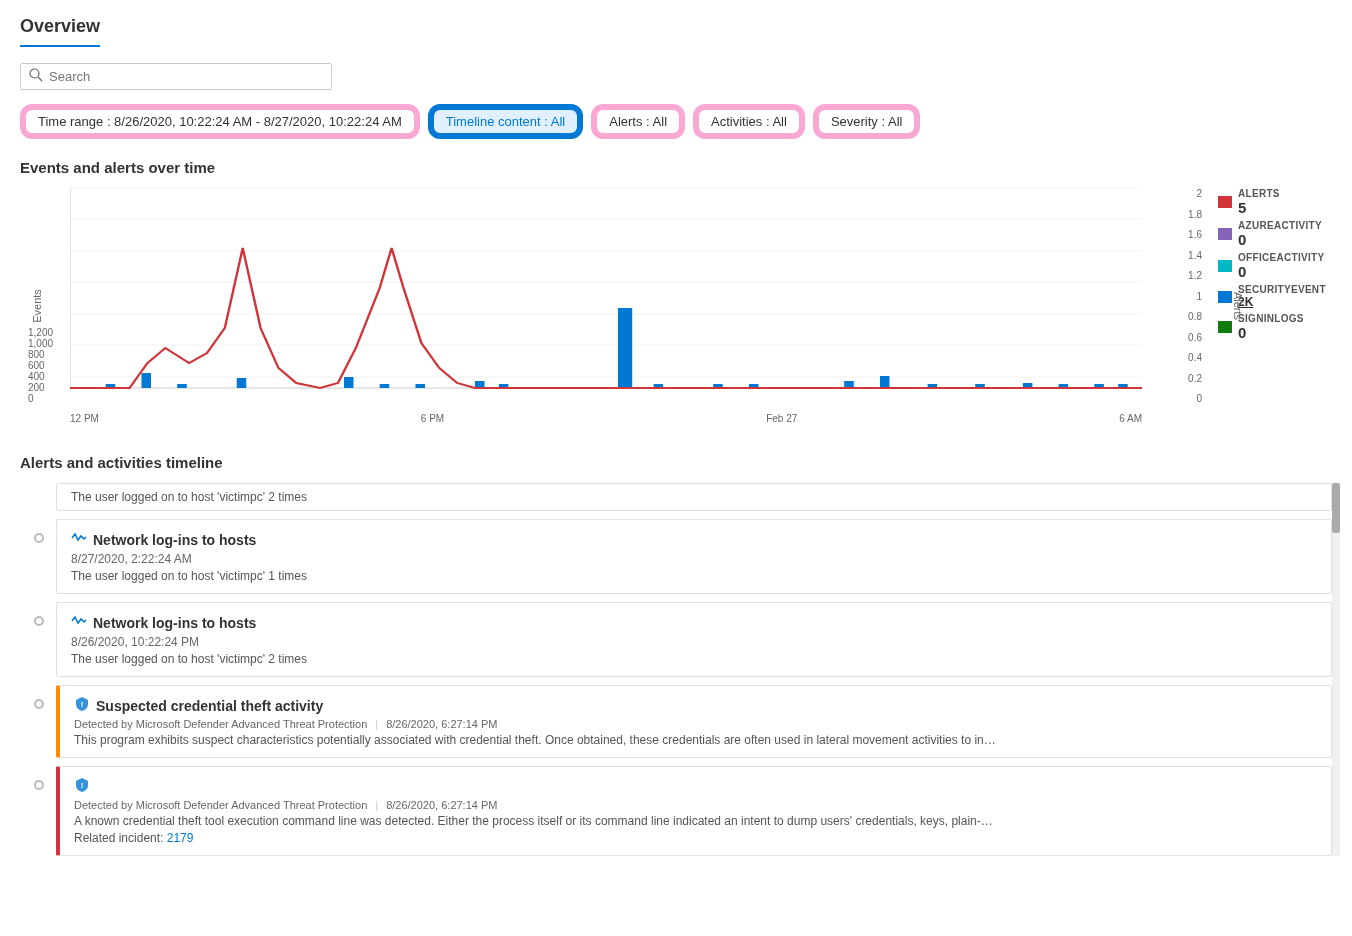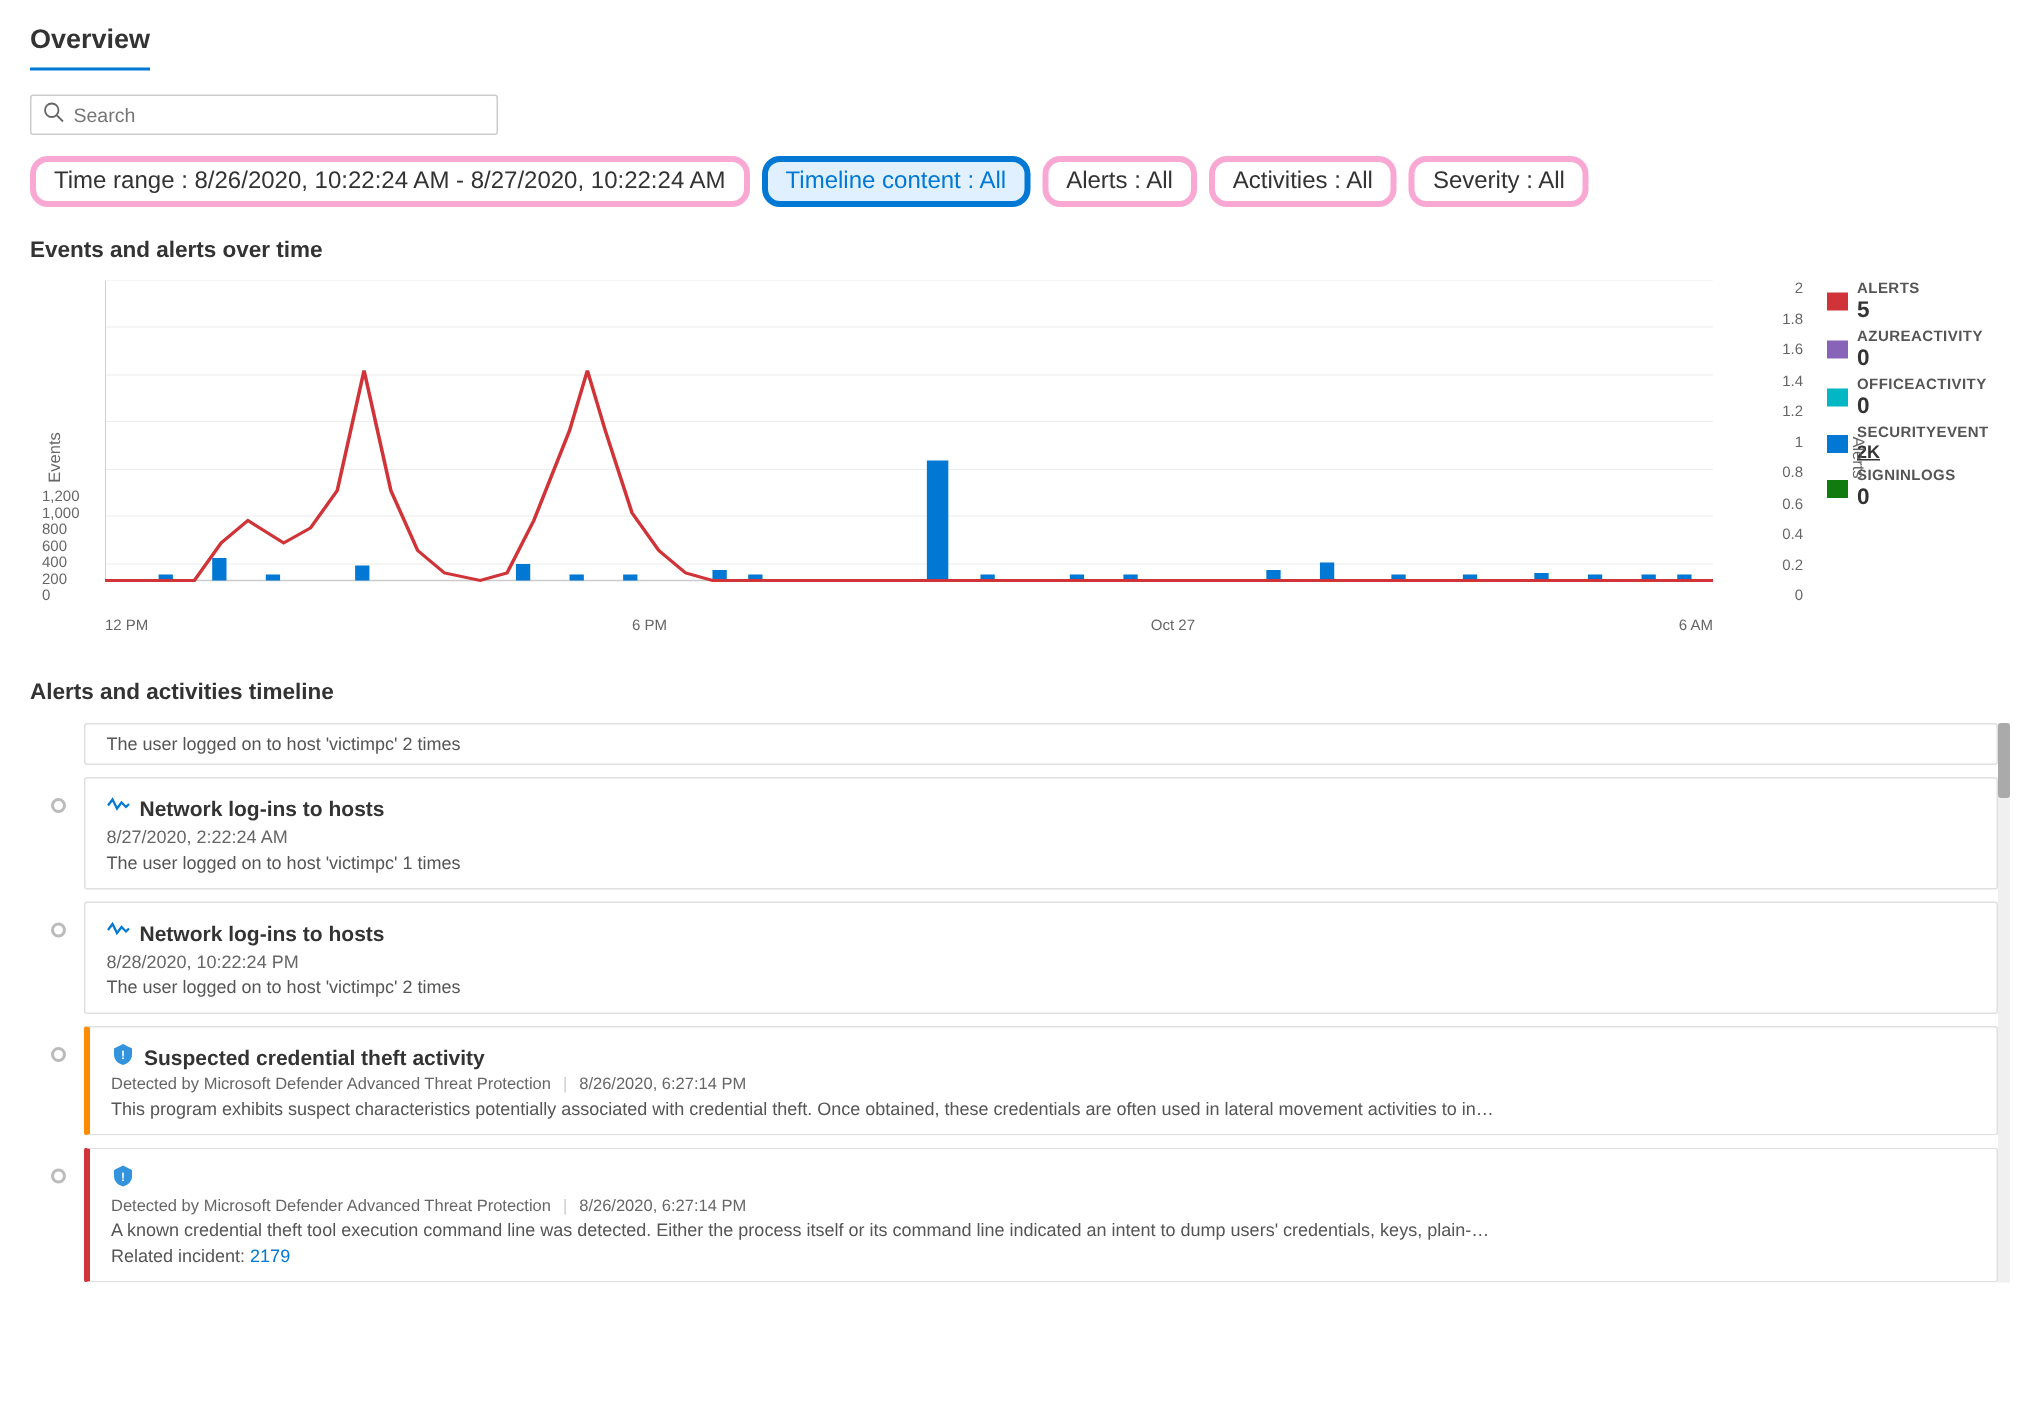--- a/index.html
+++ b/index.html
@@ -10,21 +10,21 @@
     
     .page-title { font-size: 18px; font-weight: 600; color: #333; padding-bottom: 8px; border-bottom: 2px solid #0078d4; display: inline-block; margin-bottom: 16px; }
     
     
     .search-box { display: flex; align-items: center; border: 1px solid #ccc; border-radius: 2px; padding: 4px 8px; width: 312px; margin-bottom: 14px; background: #fff; }
     .search-box input { border: none; outline: none; font-size: 13px; color: #666; width: 100%; }
     .search-icon-svg { color: #666; margin-right: 6px; flex-shrink: 0; }
     
     
     .filters-bar { display: flex; gap: 8px; margin-bottom: 20px; flex-wrap: wrap; align-items: center; }
-    .filter-chip { border: 4px solid #f9a8d4; border-radius: 12px; padding: 4px 12px; font-size: 16px; cursor: pointer; background: #fff; color: #333; white-space: nowrap; }
+    .filter-chip { border: 6px solid #f9a8d4; border-radius: 12px; padding: 4px 12px; font-size: 13px; cursor: pointer; background: #fff; color: #333; white-space: nowrap; }
     .filter-chip.active { background: #e0f0ff; border-color: #0078d4; color: #0078d4; }
     
     
     .section-title { font-size: 15px; font-weight: 600; margin-bottom: 12px; color: #333; }
     .chart-container { display: flex; margin-bottom: 30px; }
     
     
     .chart-legend { width: 130px; padding-left: 16px; display: flex; flex-direction: column; gap: 4px; }
     .legend-item { display: flex; align-items: center; gap: 6px; }
     .legend-bar { width: 14px; height: 12px; flex-shrink: 0; }
@@ -133,21 +133,21 @@
           <rect x="860" y="196" width="8" height="4" fill="#0078d4"></rect>
           <rect x="880" y="196" width="8" height="4" fill="#0078d4"></rect>
 
           <polyline points="0,200 30,200 50,200 65,175 80,160 100,175 115,165 130,140 145,60 160,140 175,180 190,195 210,200 225,195 240,160 260,100 270,60 280,100 295,155 310,180 325,195 340,200 360,200 380,200 400,200 420,200 440,200 460,200 480,200 500,200 520,200 540,200 560,200 580,200 600,200 620,200 640,200 660,200 680,200 700,200 720,200 740,200 760,200 780,200 800,200 820,200 840,200 860,200 880,200 900,200" fill="none" stroke="#d13438" stroke-width="2"></polyline>
         </svg>
         
         
         <div style="display:flex; justify-content:space-between; margin-top:2px; padding:0 0;">
           <span style="font-size:10px;color:#666;">12 PM</span>
           <span style="font-size:10px;color:#666;">6 PM</span>
-          <span style="font-size:10px;color:#666;">Oct 27</span>
+          <span style="font-size:10px;color:#666;">Feb 27</span>
           <span style="font-size:10px;color:#666;">6 AM</span>
         </div>
         
         
         <div style="position:absolute; right:0; top:0; bottom:20px; display:flex; flex-direction:column; justify-content:space-between; text-align:right;">
           <span style="font-size:10px;color:#666;">2</span>
           <span style="font-size:10px;color:#666;">1.8</span>
           <span style="font-size:10px;color:#666;">1.6</span>
           <span style="font-size:10px;color:#666;">1.4</span>
           <span style="font-size:10px;color:#666;">1.2</span>
@@ -235,21 +235,21 @@
         <div style="position:absolute; left:-22px; top:14px; width:10px; height:10px; border-radius:50%; border:2px solid #bbb; background:#fff;"></div>
         <div style="border:1px solid #e0e0e0; border-radius:2px; background:#fff; padding:10px 14px;">
           <div class="timeline-item-header">
             <span style="color:#0078d4;">
               <svg width="16" height="16" viewBox="0 0 16 16" fill="none">
                   <polyline points="1,8 4,4 7,10 10,6 13,9 15,7" stroke="#0078d4" stroke-width="1.5" fill="none"></polyline>
                 </svg>
             </span>
             <span class="timeline-item-title">Network log-ins to hosts</span>
           </div>
-          <div class="timeline-item-date">8/28/2020, 10:22:24 PM</div>
+          <div class="timeline-item-date">8/26/2020, 10:22:24 PM</div>
           <div class="timeline-item-desc">The user logged on to host 'victimpc' 2 times</div>
         </div>
       </div>
 
       <div style="position:relative; margin-bottom:8px;">
         <div style="position:absolute; left:-22px; top:14px; width:10px; height:10px; border-radius:50%; border:2px solid #bbb; background:#fff;"></div>
         <div style="border:1px solid #e0e0e0; border-left:4px solid #ff8c00; border-radius:2px; background:#fff; padding:10px 14px;">
           <div class="timeline-item-header">
             <span style="color:#0078d4;">
               <svg width="16" height="16" viewBox="0 0 16 16" fill="none">

